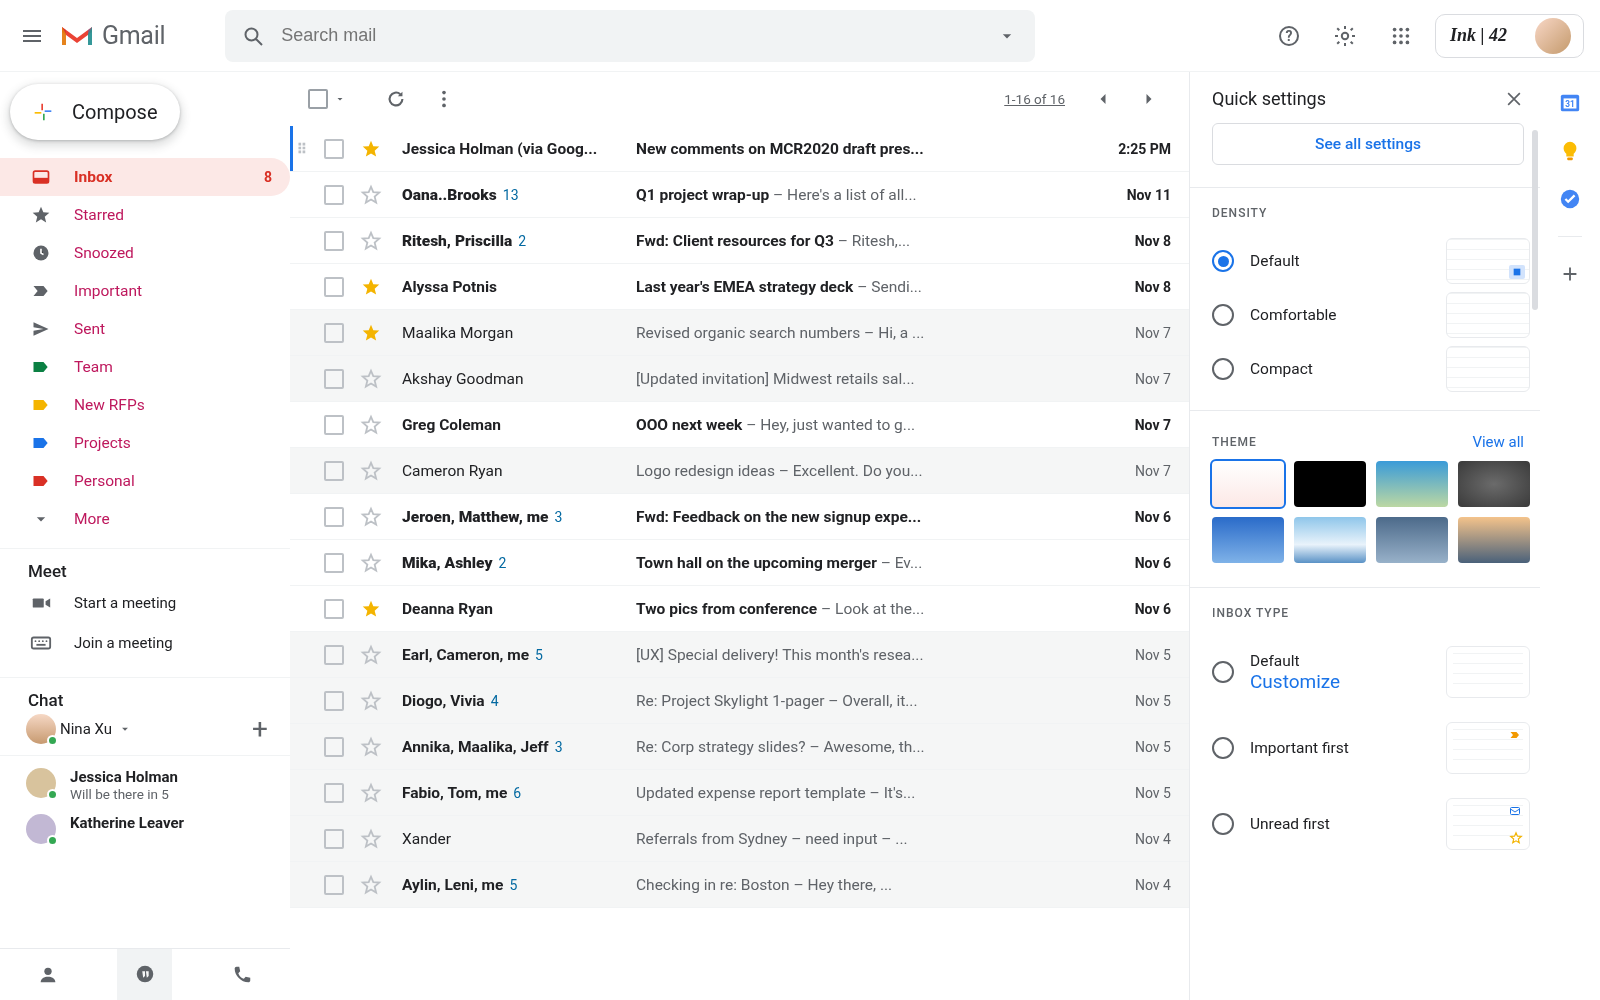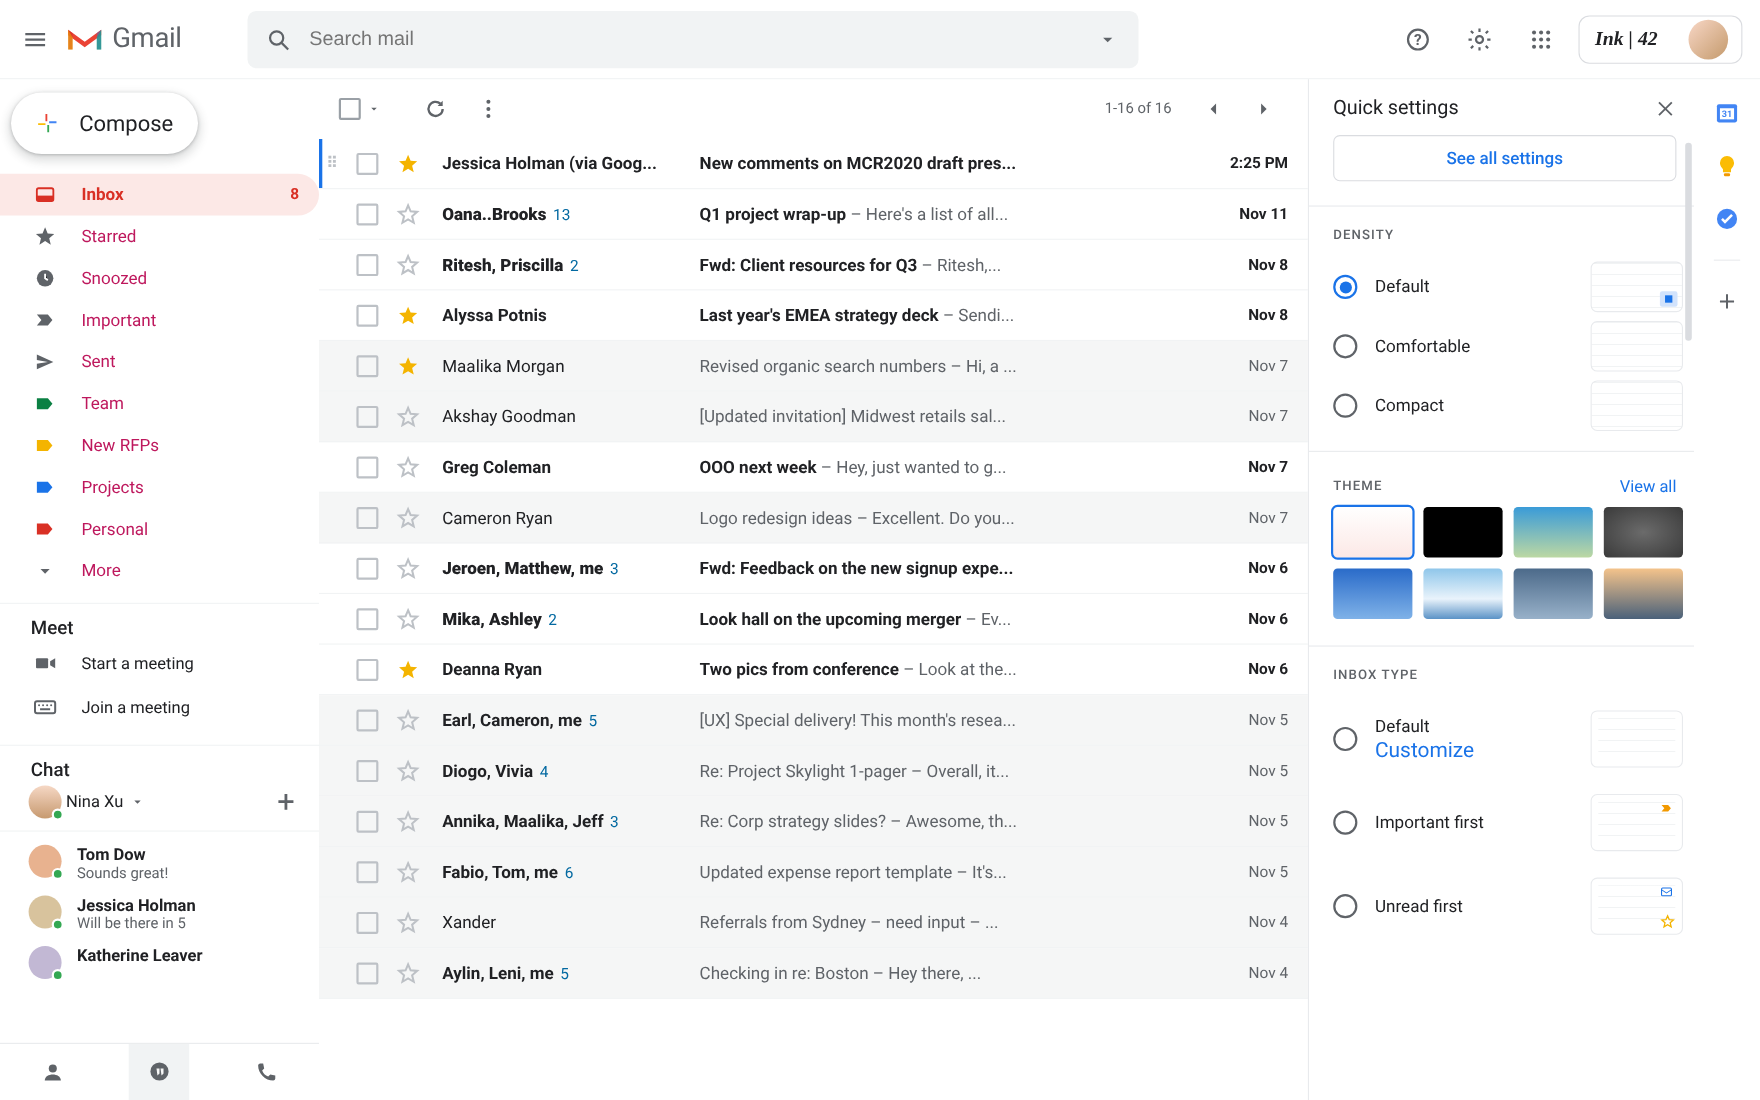--- a/index.html
+++ b/index.html
@@ -49,21 +49,21 @@
 .sf-icon.act { background:#f1f3f4;}
 
 
 .content { flex:1; display:flex; }
 .mail-area { flex:1; min-width:0; border-right:1px solid #e8eaed;}
 .toolbar { height:54px; display:flex; align-items:center; padding: 0 18px; gap: 4px;}
 .tb-chk { width:20px;height:20px;border:2px solid #9aa0a6;border-radius:2px; margin-right:2px;}
 .tb-drop {margin-right:24px; color:#5f6368;}
 .tb-icon { width:44px;height:44px;display:flex;align-items:center;justify-content:center;color:#5f6368;border-radius:50%;cursor:pointer;}
 .pager { margin-left:auto; display:flex; align-items:center; gap:2px; color:#5f6368;}
-.pager-text { font-size:13.5px; margin-right: 14px;}
+.pager-text { font-size:13.5px; margin-right: 14px; text-decoration: underline;}
 
 .mail-list { }
 .mail-row { height: 46px; display:flex; align-items:center; padding: 0 18px 0 0; border-bottom:1px solid #f1f3f4; cursor:pointer; gap: 4px;}
 .mail-row.unread { font-weight:bold;}
 .mail-row.read { background:#f5f6f6; color:#5f6368;}
 .mail-row.highlighted { box-shadow: inset 3px 0 0 #1a73e8;}
 .drag-handle { width:24px; color:#bdc1c6; display:flex;align-items:center;justify-content:center; visibility:hidden;}
 .mail-row.highlighted .drag-handle { visibility: visible;}
 .row-chk { width:20px;height:20px;border:2px solid #bdc1c6;border-radius:2px; margin: 0 12px 0 6px; flex-shrink:0;}
 .row-star { width:24px; margin-right: 14px; color:#bdc1c6; flex-shrink:0;}
@@ -313,29 +313,20 @@
           <span>Nina Xu</span>
           <svg width="14" height="14" viewBox="0 0 24 24">
             <path fill="#5f6368" d="M7 10l5 5 5-5z"></path>
           </svg>
         </div>
       <div class="chat-plus">+</div>
     </div>
     <div style="border-top:1px solid #f1f3f4; margin:10px 0 6px 0"></div>
     <div id="chat-contacts">
         <div class="chat-contact">
-       <div class="cc-avatar" style="background:#e8b28f">
-            <div class="status-dot"></div>
-          </div>
-       <div>
-            <div class="cc-name">Tom Dow</div>
-            <div class="cc-sub">Sounds great!</div>
-          </div>
-     </div>
-        <div class="chat-contact">
        <div class="cc-avatar" style="background:#d8c39d">
             <div class="status-dot"></div>
           </div>
        <div>
             <div class="cc-name">Jessica Holman</div>
             <div class="cc-sub">Will be there in 5</div>
           </div>
      </div>
         <div class="chat-contact">
        <div class="cc-avatar" style="background:#c2b8d4">
@@ -515,21 +506,21 @@
      </div>
           <div class="mail-row unread ">
        <div class="drag-handle">⠿</div>
        <div class="row-chk"></div>
        <div class="row-star ">
               <svg width="22" height="22" viewBox="0 0 24 24">
                 <path fill="none" stroke="#bdc1c6" stroke-width="2" d="M12 3l2.5 5.9 6.5.5-5 4.4 1.6 6.4L12 16.9 6.4 20.2 8 13.8 3 9.4l6.5-.5z"></path>
               </svg>
             </div>
        <div class="row-sender"><b>Mika, Ashley</b><span class="sc">2</span></div>
-       <div class="row-subject-cell"><span>Look hall on the upcoming merger</span><span class="preview"> – Ev...</span></div>
+       <div class="row-subject-cell"><span>Town hall on the upcoming merger</span><span class="preview"> – Ev...</span></div>
        <div class="row-date">Nov 6</div>
      </div>
           <div class="mail-row unread ">
        <div class="drag-handle">⠿</div>
        <div class="row-chk"></div>
        <div class="row-star starred">
               <svg width="22" height="22" viewBox="0 0 24 24">
                 <path fill="#f4b400" d="M12 3l2.5 5.9 6.5.5-5 4.4 1.6 6.4L12 16.9 6.4 20.2 8 13.8 3 9.4l6.5-.5z"></path>
               </svg>
             </div>

